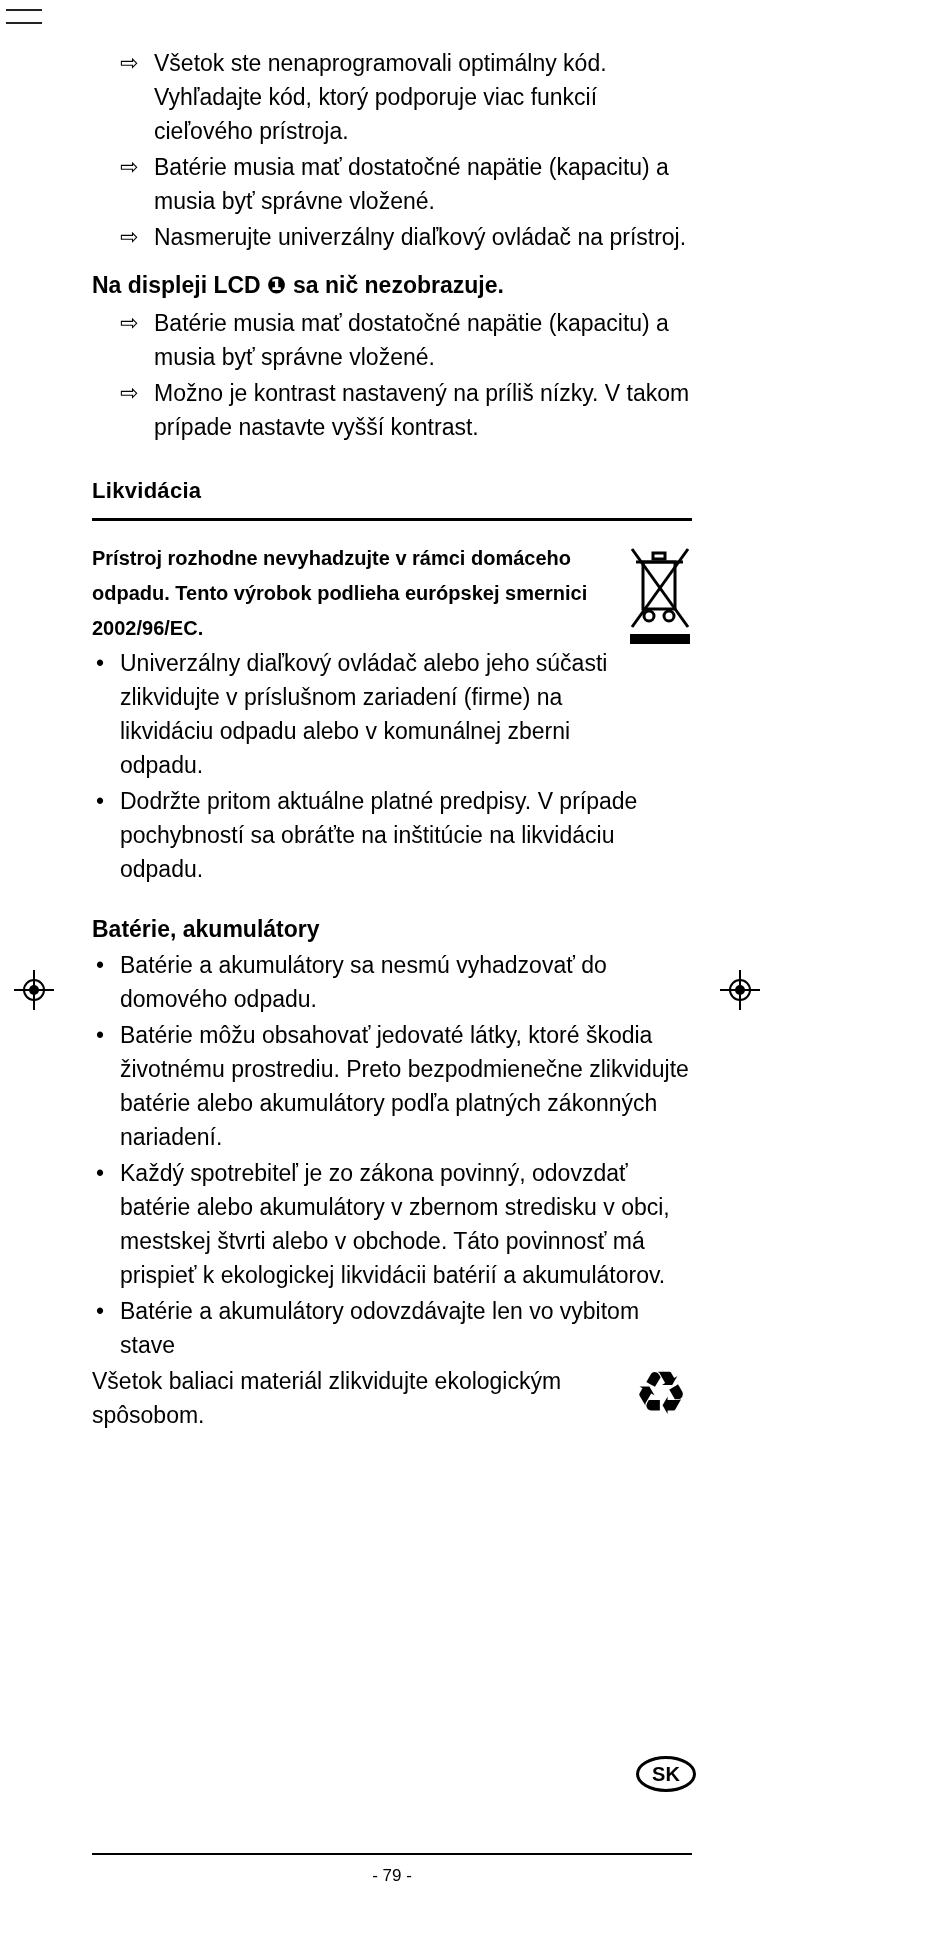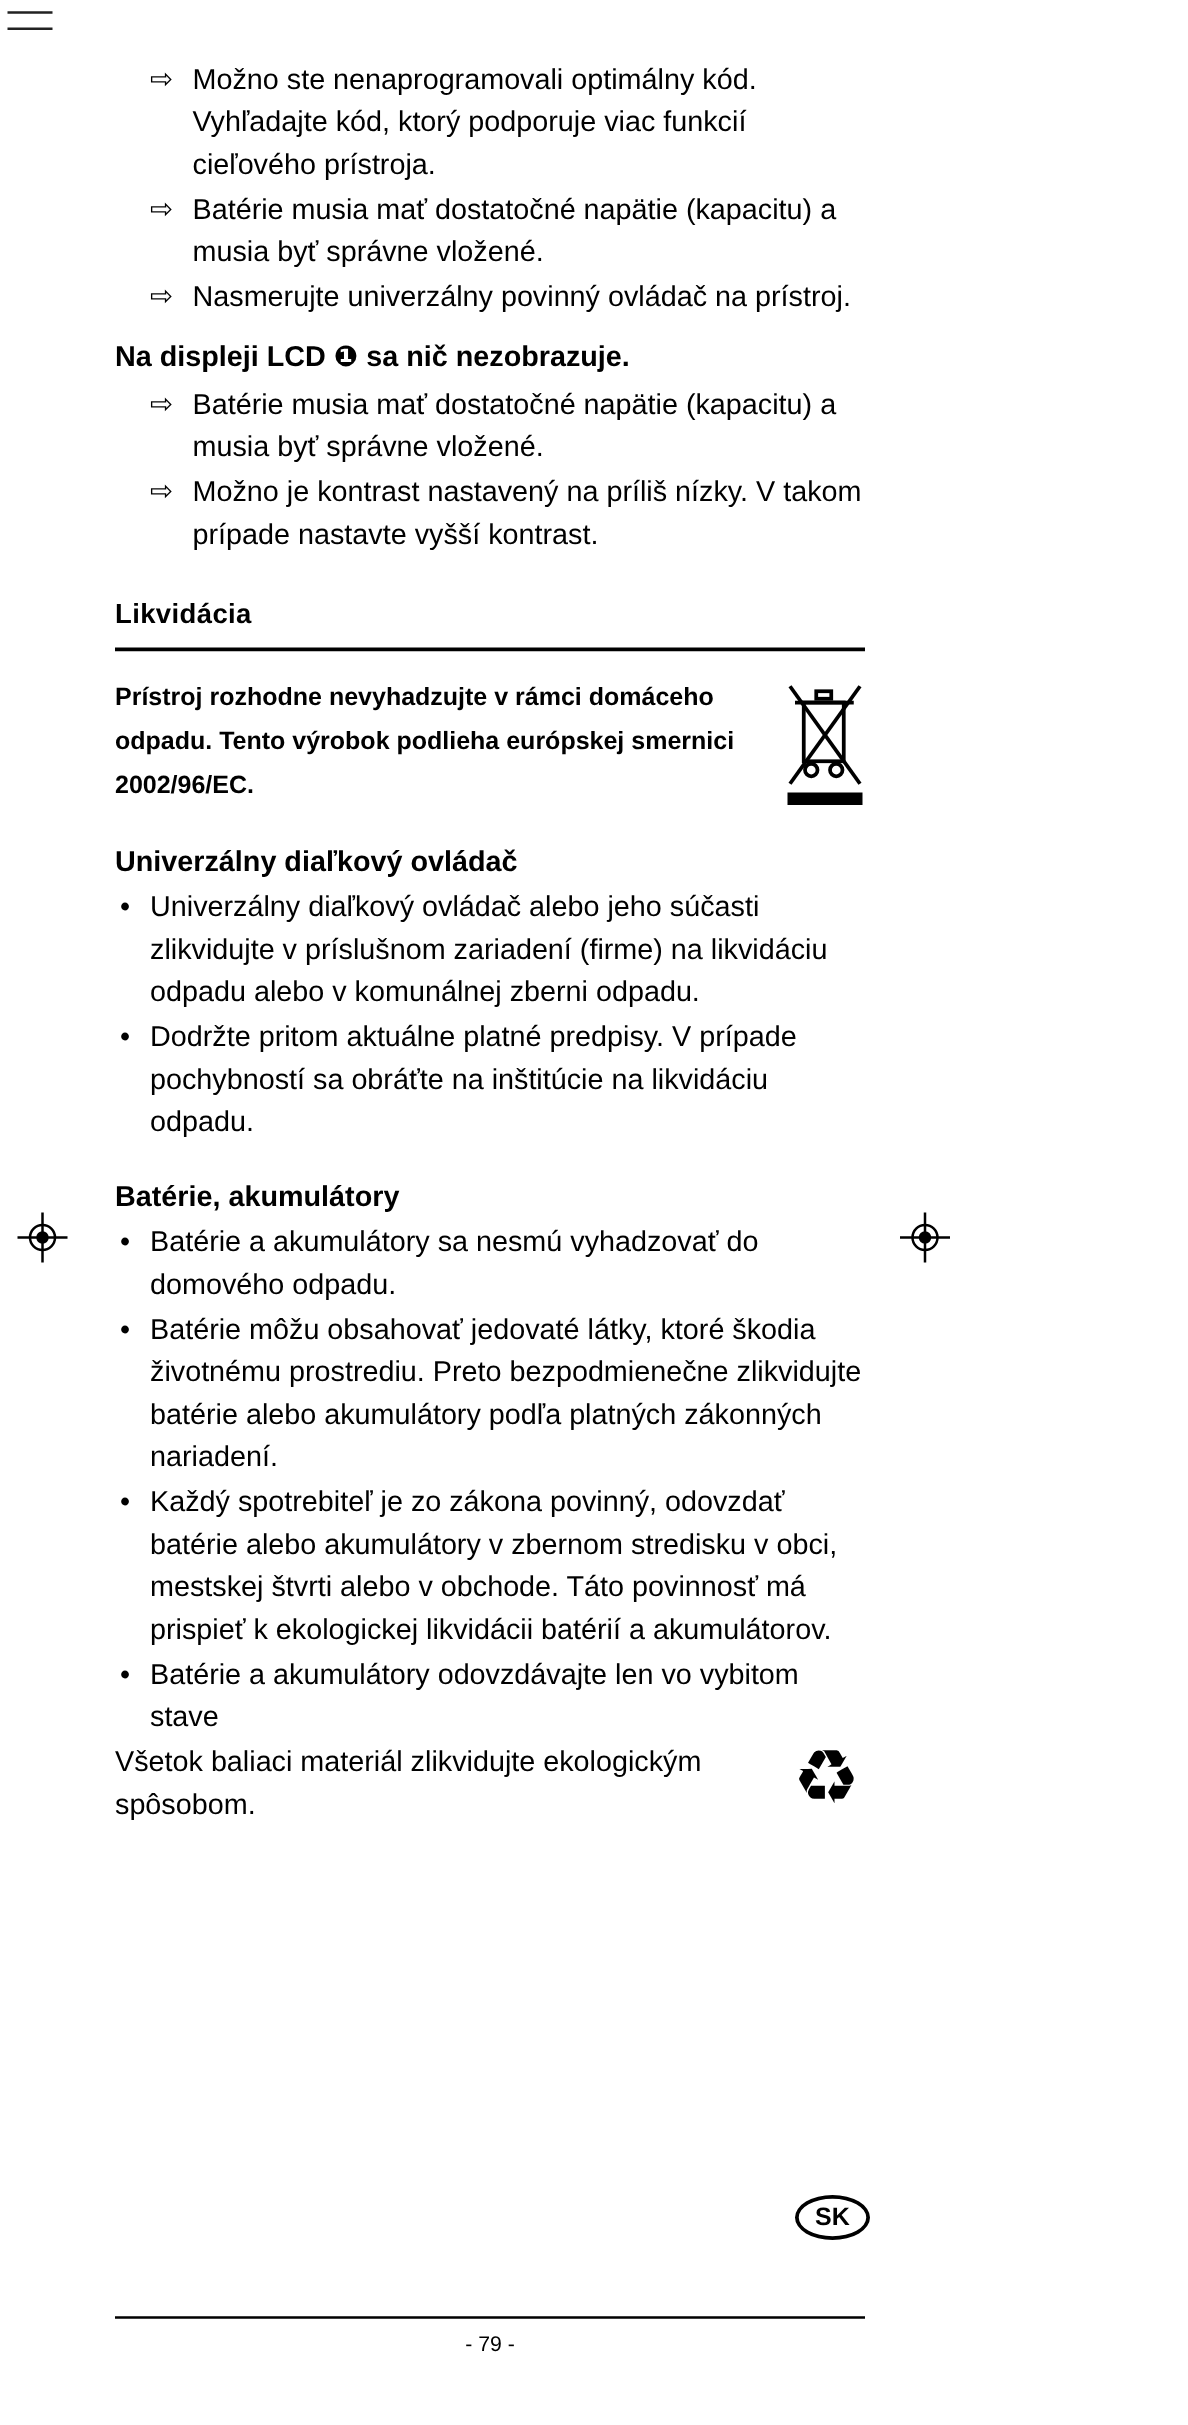--- a/index.html
+++ b/index.html
@@ -67,30 +67,30 @@
   <circle cx="22" cy="22" r="10" fill="none" stroke="#000" stroke-width="2"></circle>
   <circle cx="22" cy="22" r="5" fill="#000"></circle>
   <line x1="2" y1="22" x2="42" y2="22" stroke="#000" stroke-width="2"></line>
   <line x1="22" y1="2" x2="22" y2="42" stroke="#000" stroke-width="2"></line>
 </svg>
 
 <div class="content">
 
   <div class="arrow-item">
     <span class="arrow-icon">⇨</span>
-    <span class="arrow-text">Možno ste nenaprogramovali optimálny kód. Vyhľadajte kód, ktorý podporuje viac funkcií cieľového prístroja.</span>
+    <span class="arrow-text">Všetok ste nenaprogramovali optimálny kód. Vyhľadajte kód, ktorý podporuje viac funkcií cieľového prístroja.</span>
   </div>
 
   <div class="arrow-item">
     <span class="arrow-icon">⇨</span>
     <span class="arrow-text">Batérie musia mať dostatočné napätie (kapacitu) a musia byť správne vložené.</span>
   </div>
   <div class="arrow-item">
     <span class="arrow-icon">⇨</span>
-    <span class="arrow-text">Nasmerujte univerzálny povinný ovládač na prístroj.</span>
+    <span class="arrow-text">Nasmerujte univerzálny diaľkový ovládač na prístroj.</span>
   </div>
 
   <div class="para-heading">
     <span>Na displeji LCD</span>
     <span>❶</span>
     <span>sa nič nezobrazuje.</span>
   </div>
   <div class="arrow-item">
     <span class="arrow-icon">⇨</span>
     <span class="arrow-text">Batérie musia mať dostatočné napätie (kapacitu) a musia byť správne vložené.</span>
@@ -111,21 +111,20 @@
         <circle cx="21" cy="73" r="5"></circle>
         <circle cx="41" cy="73" r="5"></circle>
         <line x1="4" y1="6" x2="60" y2="84"></line>
         <line x1="60" y1="6" x2="4" y2="84"></line>
       </g>
       <rect x="2" y="91" width="60" height="10" fill="#000"></rect>
     </svg>
     <span>Prístroj rozhodne nevyhadzujte v rámci domáceho odpadu. Tento výrobok podlieha európskej smernici 2002/96/EC.</span>
   </p>
 
-  <div class="sub-heading">Univerzálny diaľkový ovládač</div>
   <div class="bullet-item">
     <span class="bullet-icon">•</span>
     <span class="bullet-text">Univerzálny diaľkový ovládač alebo jeho súčasti zlikvidujte v príslušnom zariadení (firme) na likvidáciu odpadu alebo v komunálnej zberni odpadu.</span>
   </div>
   <div class="bullet-item">
     <span class="bullet-icon">•</span>
     <span class="bullet-text">Dodržte pritom aktuálne platné predpisy. V prípade pochybností sa obráťte na inštitúcie na likvidáciu odpadu.</span>
   </div>
 
   <div class="sub-heading">Batérie, akumulátory</div>

